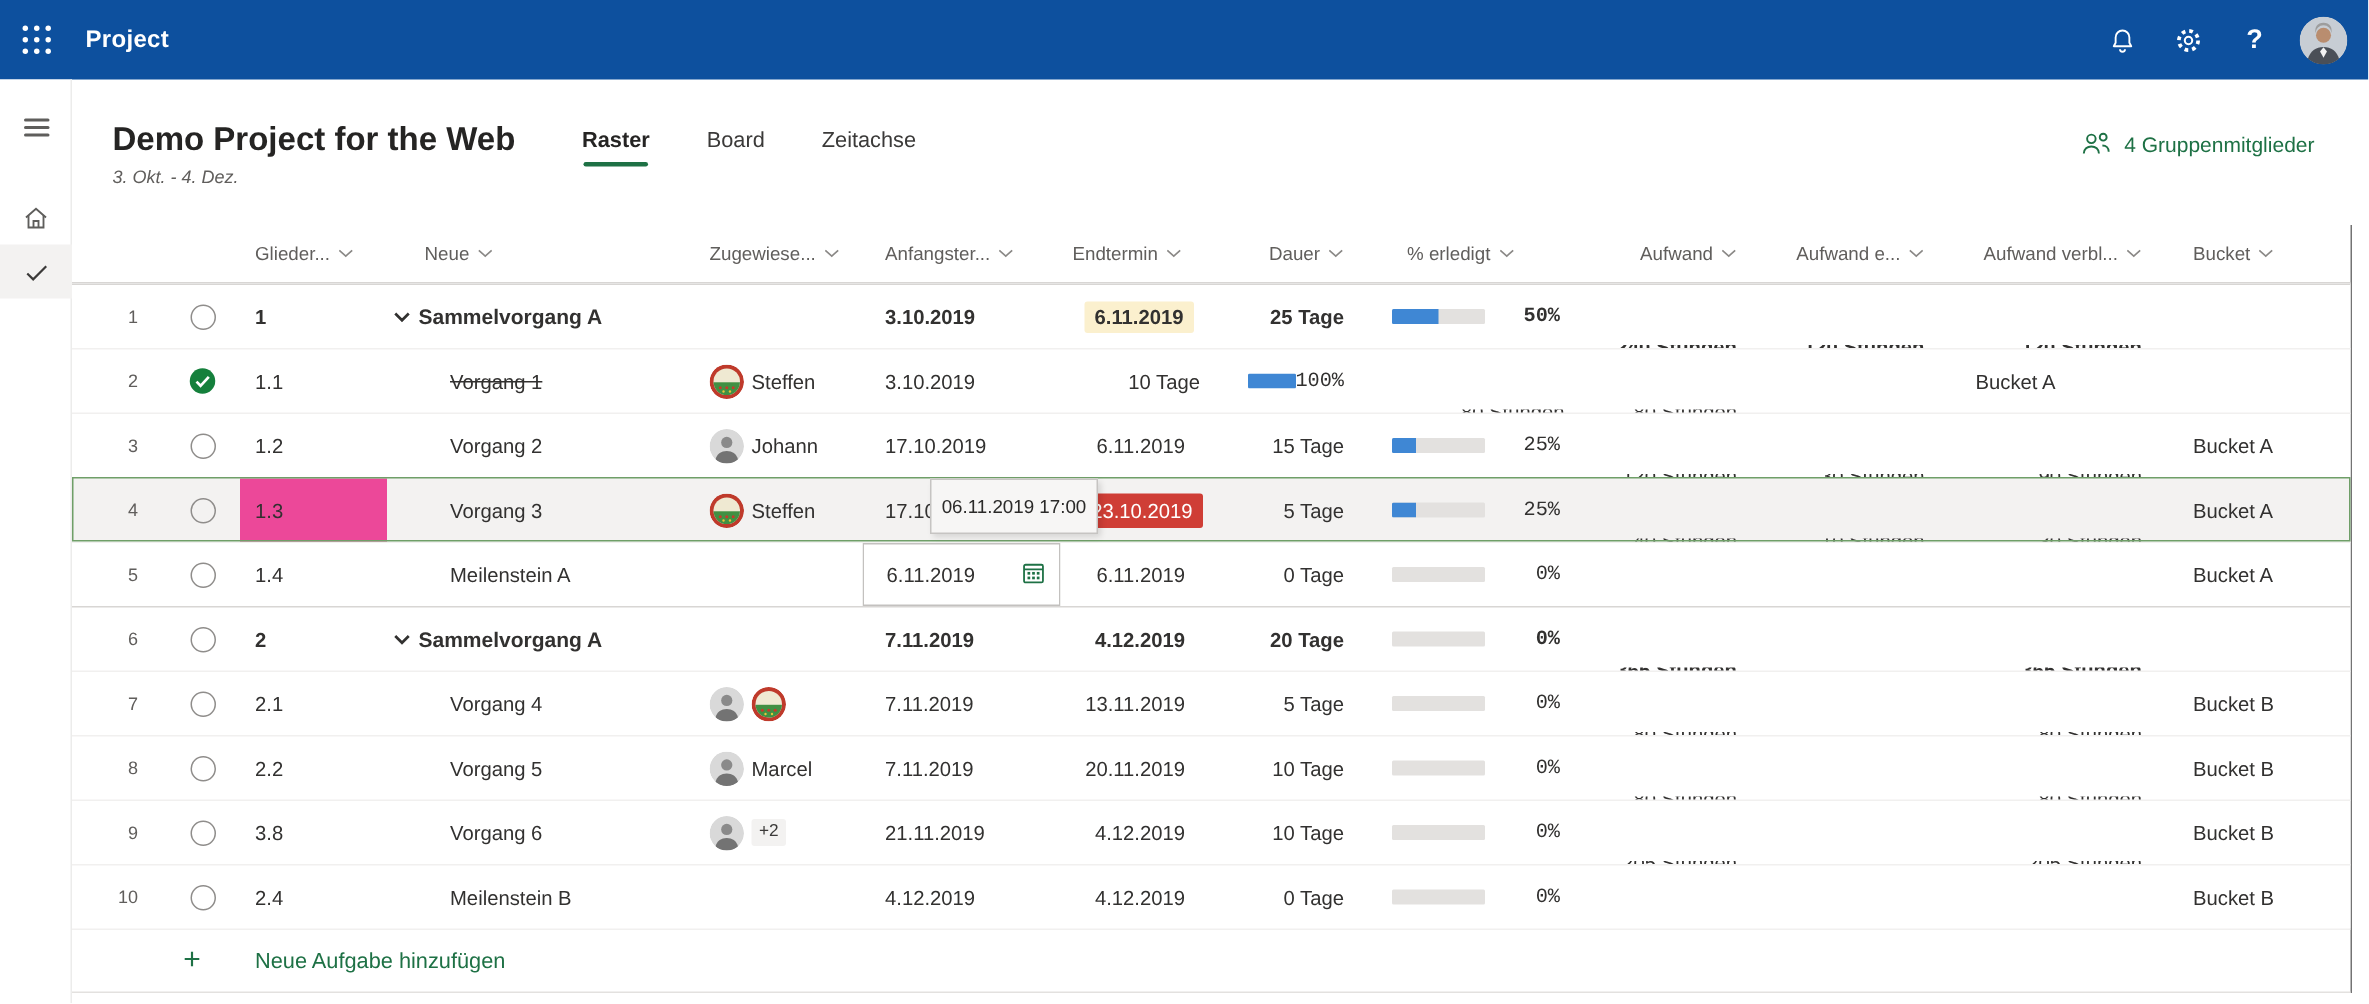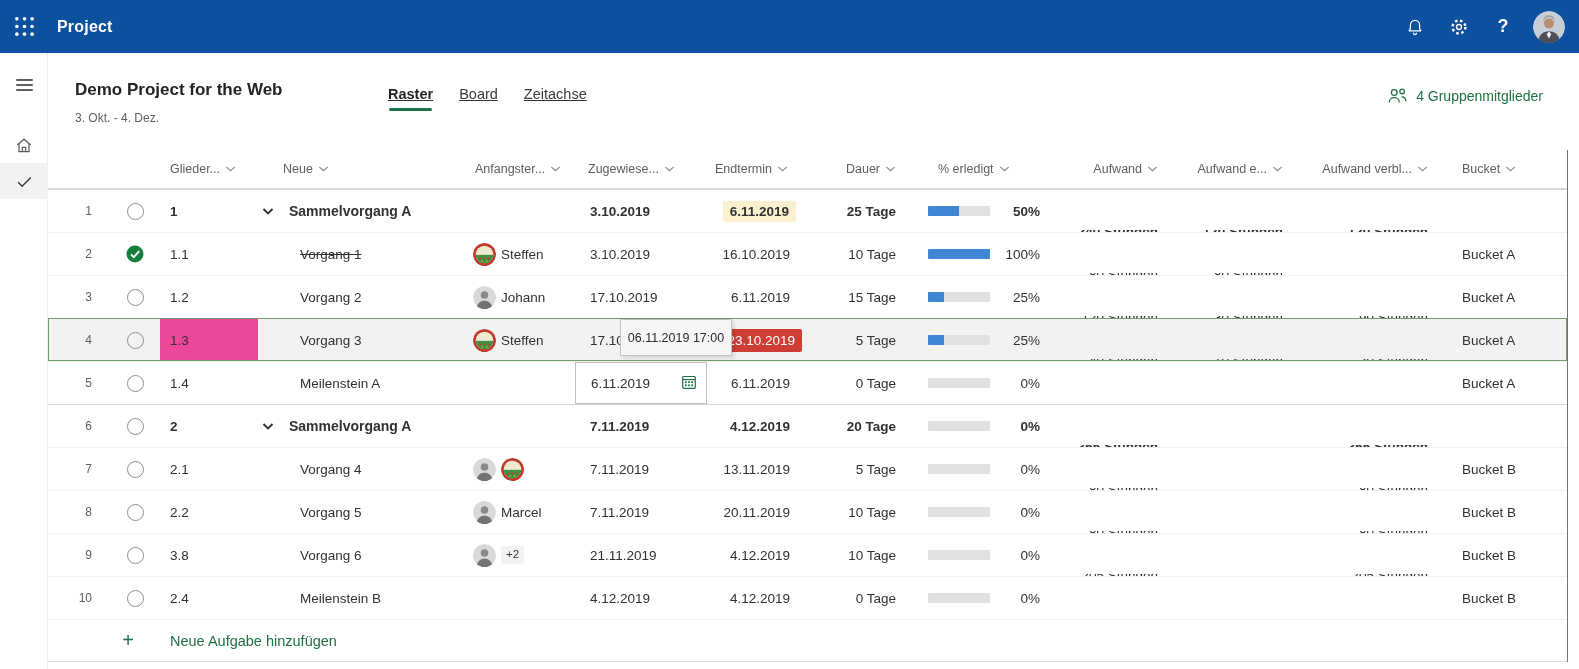--- a/index.html
+++ b/index.html
@@ -20,23 +20,23 @@
   
   .sidebar { position:absolute; top:53px; left:0; width:48px; height:616px; background:#fff;
              border-right:1px solid #ececeb; }
   .rail-item { width:48px; height:36px; display:flex; align-items:center; justify-content:center; cursor:pointer; }
   .rail-ham { margin-top:14px; margin-bottom:24px; }
   .rail-item.active { background:#f3f2f1; }
   .ham span { display:block; width:17px; height:2px; background:#5f5e5c; margin:3px 0; border-radius:1px; }
 
   
   .main { position:absolute; top:53px; left:48px; width:1531px; height:616px; }
-  .page-title { position:absolute; left:27px; top:27px; font-size:17px; font-weight:700; color:#252423; }
-  .page-range { position:absolute; left:27px; top:58px; font-size:12px; color:#605e5c; }
-  .tabs { position:absolute; left:340px; top:33px; display:flex; gap:26px;text-decoration:underline; }
+  .page-title { position:absolute; left:27px; top:27px; font-size:22px; font-weight:700; color:#252423; }
+  .page-range { position:absolute; left:27px; top:58px; font-size:12px; color:#605e5c;font-style:italic; }
+  .tabs { position:absolute; left:340px; top:33px; display:flex; gap:38px; }
   .tab { font-size:14.5px; color:#39383 7; position:relative; cursor:pointer; color:#3b3a39; padding-bottom:9px; }
   .tab.active { font-weight:700; color:#252423; }
   .tab.active::after { content:""; position:absolute; left:1px; right:1px; bottom:0; height:3px;
                        background:#1e7145; border-radius:2px; }
   .members { position:absolute; right:36px; top:34px; display:flex; align-items:center; gap:8px;
              color:#1e7145; font-size:14px; cursor:pointer; }
 
   
   .grid { position:absolute; left:0; top:97px; width:1520px; border-right:1px solid #737373; }
   .hdr, .tr { display:grid;
@@ -49,33 +49,33 @@
   .tr.group-start { border-top:1px solid #d8d6d4; }
   .tr.selected { background:#f3f2f1; outline:1.5px solid #6f9f68; outline-offset:-1px; }
   .tr.selected .c-outline { background:#ec4899; }
   .td { display:flex; align-items:center; font-size:13.5px; color:#323130; overflow:hidden; white-space:nowrap; }
   .tr.bold .td { font-weight:700; }
   .tr.bold .c-num { font-weight:400; }
   .c-num { justify-content:flex-end; padding-right:18px; font-size:12px; color:#605e5c; }
   .c-status { justify-content:center; }
   .circle { width:17px; height:17px; border:1.5px solid #8f8d8b; border-radius:50%; background:transparent; }
   .c-outline { padding-left:10px; }
-  .c-name { padding-left:42px; gap:15px; }
+  .c-name { padding-left:42px; gap:5px; }
   .tr.summary .c-name { padding-left:4px; font-size:14px; }
   .tr.done .nametext { text-decoration:line-through; }
   .c-assigned { padding-left:13px; gap:5px; }
   .av { width:23px; height:23px; border-radius:50%; flex:0 0 auto; }
   .plus-badge { background:#f3f2f1; border-radius:2px; font-size:11.5px; color:#3b3a39;
                 padding:3px 5px; line-height:1; }
   .c-start { padding-left:15px; position:relative; }
   .c-end { justify-content:flex-end; padding-right:20px; }
   .pill-warn { background:#fbf0ce; padding:3px 7px; border-radius:2px; margin-right:-6px; }
   .pill-err  { background:#cf3e36; color:#fff; padding:4px 7px; border-radius:2px; margin-right:-12px; }
   .c-dauer { justify-content:flex-end; padding-right:10px; }
-  .c-pct { padding-left:22px; }
+  .c-pct { padding-left:22px;font-family:Liberation Mono, monospace; }
   .bar { width:62px; height:10px; background:#e3e1df; display:inline-block; border-radius:1px; overflow:hidden; }
   .bar .fill { display:block; height:100%; background:#3f87d4; }
   .pctlabel { flex:1; text-align:right; padding-right:10px; }
   .c-a, .c-ae, .c-av2 { justify-content:flex-end; padding-right:7px;margin-top:40px; }
   .c-bucket { padding-left:27px; }
 
   
   .editcell { position:absolute; inset:0; background:#fff; border:1px solid #c3c1bf;
               display:flex; align-items:center; padding-left:15px; }
   .editcell .cal { margin-left:auto; margin-right:9px; cursor:pointer; }
@@ -223,28 +223,28 @@
             <svg width="11" height="6" viewBox="0 0 12 7">
               <use href="#chev"></use>
             </svg>
           </div>
         <div class="th" style="padding-left:25px">
             <span>Neue</span>
             <svg width="11" height="6" viewBox="0 0 12 7">
               <use href="#chev"></use>
             </svg>
           </div>
+        <div class="th" style="padding-left:13px">
+            <span>Zugewiese...</span>
+            <svg width="11" height="6" viewBox="0 0 12 7">
+              <use href="#chev"></use>
+            </svg>
+          </div>
         <div class="th" style="padding-left:15px">
             <span>Anfangster...</span>
-            <svg width="11" height="6" viewBox="0 0 12 7">
-              <use href="#chev"></use>
-            </svg>
-          </div>
-        <div class="th" style="padding-left:13px">
-            <span>Zugewiese...</span>
             <svg width="11" height="6" viewBox="0 0 12 7">
               <use href="#chev"></use>
             </svg>
           </div>
         <div class="th" style="padding-left:8px">
             <span>Endtermin</span>
             <svg width="11" height="6" viewBox="0 0 12 7">
               <use href="#chev"></use>
             </svg>
           </div>
@@ -331,23 +331,20 @@
             <span class="nametext">Vorgang 1</span>
           </div>
         <div class="td c-assigned">
           <svg class="av" viewBox="0 0 32 32">
               <use href="#av-team"></use>
             </svg>
           <span>Steffen</span>
         </div>
         <div class="td c-start">
             <span>3.10.2019</span>
-          </div>
-        <div class="td c-end">
-            <span>16.10.2019</span>
           </div>
         <div class="td c-dauer">10 Tage</div>
         <div class="td c-pct">
             <span class="bar">
               <span class="fill" style="width: 100%;"></span>
             </span>
             <span class="pctlabel">100%</span>
           </div>
         <div class="td c-a">80 Stunden</div>
         <div class="td c-ae">80 Stunden</div>

